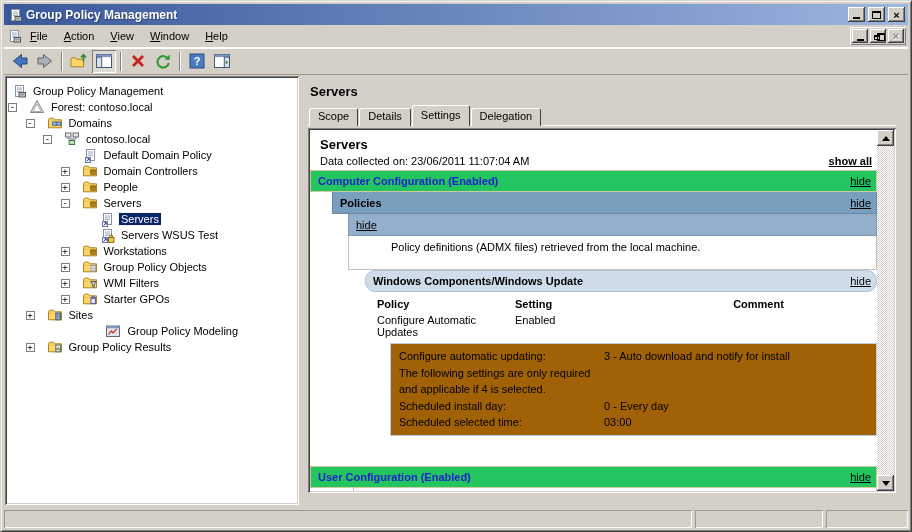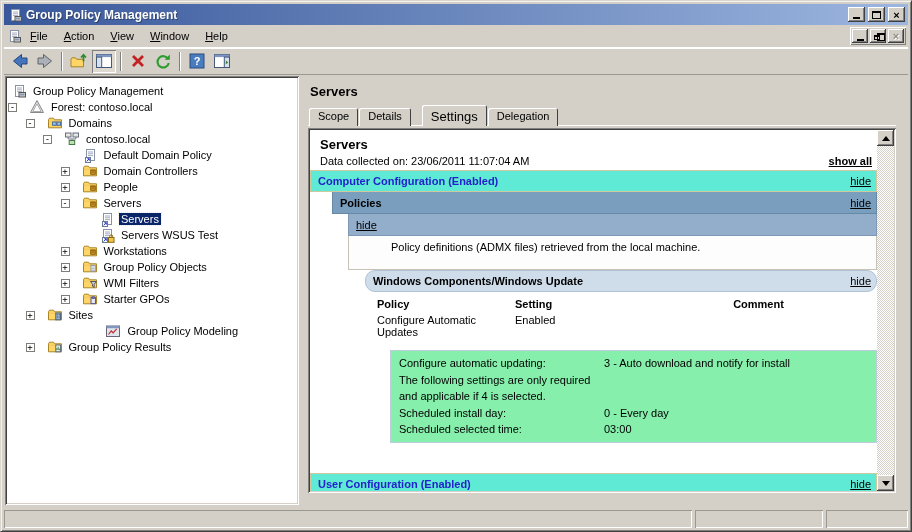--- a/index.html
+++ b/index.html
@@ -50,45 +50,45 @@
   .texp.none { visibility:hidden; }
   .ticon { width:16px; height:16px; flex:0 0 16px; }
   .tlabel { margin-left:4px; padding:0 2px; }
   .tlabel.sel { background:#0A246A; color:#fff; outline:1px dotted #EEE8D8; }
   
   .rightpane { flex:1; display:flex; flex-direction:column; padding:6px 11px 12px 6px; min-width:0; }
   .rheading { font-size:13px; font-weight:bold; padding:2px 0 6px 2px; }
   .tabsrow { display:flex; align-items:flex-end; height:21px; position:relative; z-index:2; padding-left:1px; }
   .tab { height:18px; padding:2px 9px 0 9px; background:#D4D0C8; margin-right:1px;
     box-shadow:inset 1px 1px 0 #fff, inset -1px 0 0 #404040; border-top-left-radius:2px; border-top-right-radius:2px; }
-  .tab.active { height:21px; padding-top:4px; font-size:13px;
-    box-shadow:inset 1px 1px 0 #fff, inset -1px 0 0 #404040;margin-left:10px; }
+  .tab.active { height:21px; padding-top:4px; font-size:11px;
+    box-shadow:inset 1px 1px 0 #fff, inset -1px 0 0 #404040; }
   .tabedge { height:2px; background:#D4D0C8; box-shadow:inset 0 1px 0 #fff; margin-top:-1px; position:relative; z-index:1; }
   
   .report { flex:1; position:relative; background:#fff; margin-top:1px; min-height:0;
     box-shadow:inset 1px 1px 0 #808080, inset -1px -1px 0 #fff, inset 2px 2px 0 #404040, inset -2px -2px 0 #D4D0C8; }
   .rc { position:absolute; left:2px; top:2px; bottom:2px; right:19px; background:#fff; overflow:hidden; padding-top:5px; }
   .rtitle { font-size:13px; font-weight:bold; padding:2px 0 2px 10px; }
   .rmeta { display:flex; align-items:center; padding:1px 5px 3px 10px; }
   .rmeta .collected { flex:1; }
   .showall { font-weight:bold; text-decoration:underline; color:#000; cursor:pointer; }
   .bar { height:22px; display:flex; align-items:center; font-weight:bold; padding:0 5px 0 7px; border:1px solid; }
   .bar .bt { flex:1; white-space:nowrap; overflow:hidden; }
   .hide { font-weight:normal; text-decoration:underline; color:#000; cursor:pointer; }
-  .cream { background:#5eead4; border-color:#CFC99F; color:#2222CC;gap:40px; }
+  .cream { background:#22c55e; border-color:#CFC99F; color:#2222CC;gap:40px; }
   .cream .hide { color:#000; }
   .blue1 { background:#7A9EBE; border-color:#6889A6; margin-left:22px; border-top:none; }
   .blue2 { background:#93AECA; border-color:#7E99B5; margin-left:38px; border-top:none; }
   .blue3 { background:#CFDCEA; border-color:#AFC2D6; margin-left:55px;border-radius:10px; }
   .noterow { margin-left:38px; border:1px solid #C6C2B6; border-top:none; background:#FDFDFD; padding:5px 4px 5px 42px; height:34px; }
   .tablewrap { margin-left:67px; padding-top:4px; }
   .thead, .trowdata { display:grid; grid-template-columns:138px 125px 1fr; padding:2px 0; }
   .thead { font-weight:bold; }
   .thead .c-comment { text-align:center; }
-  .subblock { margin-left:13px; background:#86efac; border:1px solid #BECDDD; padding:4px 0; margin-top:10px; }
+  .subblock { margin-left:13px; background:#a16207; border:1px solid #BECDDD; padding:4px 0; margin-top:3px; }
   .drow { display:grid; grid-template-columns:205px 1fr; padding:0 8px; height:16.5px; align-items:center; }
   .gap { height:30px; }
   .noterow2 { margin-left:43px; border:1px solid #C6C2B6; border-top:none; background:#FDFDFD; padding:5px 4px 5px 23px; height:22px; }
   
   .vscroll { position:absolute; top:2px; right:2px; bottom:2px; width:17px; display:flex; flex-direction:column; }
   .sbtn { height:16px; flex:0 0 16px; background:#D4D0C8; display:flex; align-items:center; justify-content:center;
     box-shadow:inset -1px -1px 0 #404040, inset 1px 1px 0 #fff, inset -2px -2px 0 #808080; }
   .strack { flex:1; background:#fff;
     background-image:linear-gradient(45deg,#D4D0C8 25%,transparent 25%,transparent 75%,#D4D0C8 75%),
       linear-gradient(45deg,#D4D0C8 25%,transparent 25%,transparent 75%,#D4D0C8 75%);

